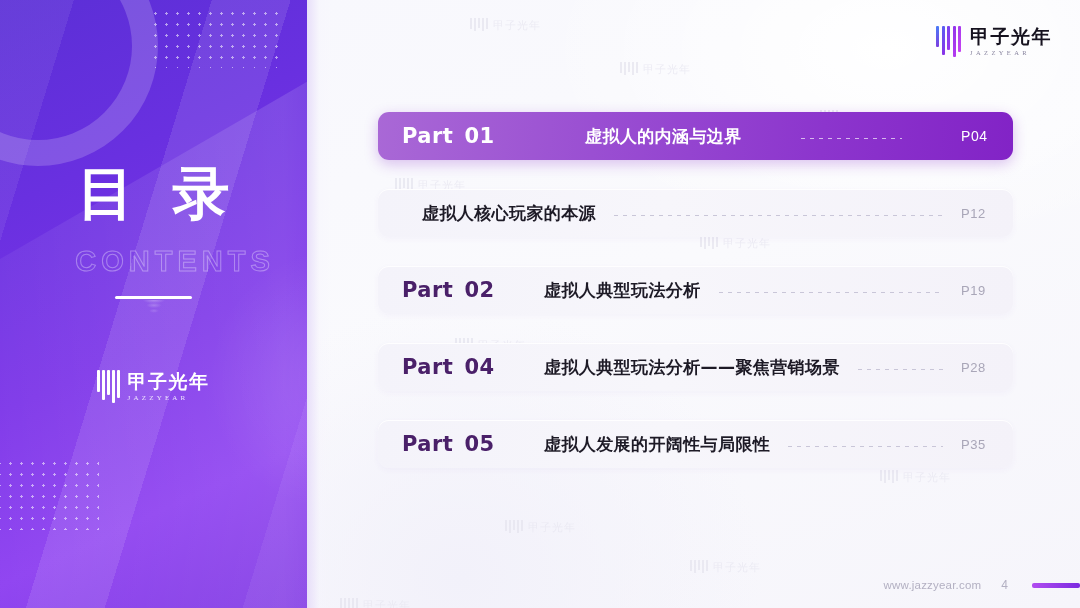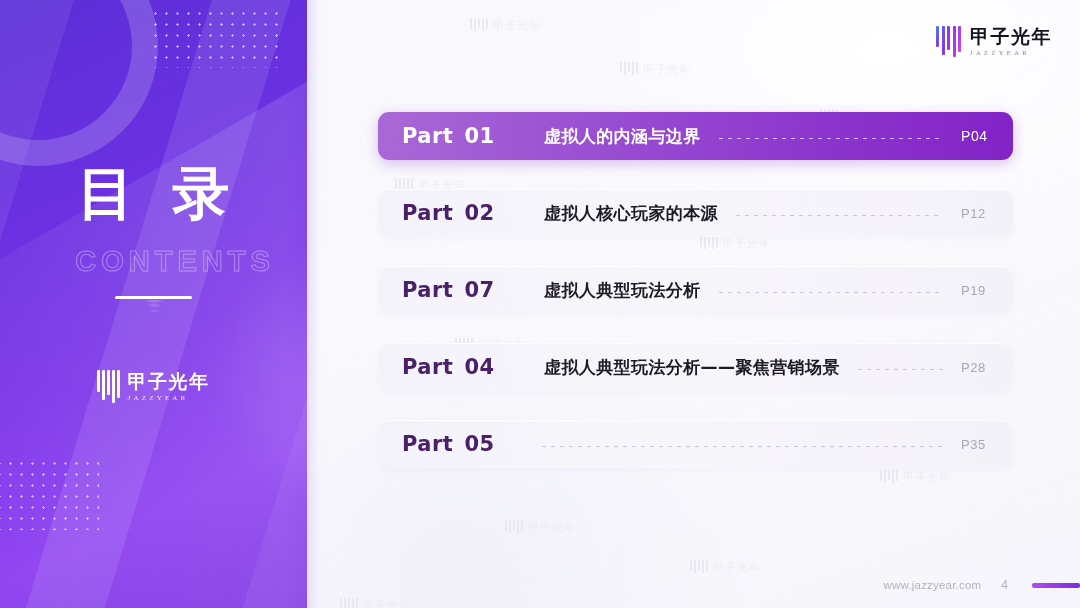--- a/index.html
+++ b/index.html
@@ -195,20 +195,21 @@
     display:flex;
     align-items:center;
     padding:0 20px 0 24px;
     background:linear-gradient(95deg,#f4f3fa 0%,#f7f6fb 45%,#f4f2f9 100%);
     box-shadow:0 1px 0 rgba(255,255,255,.9) inset, 0 2px 6px rgba(110,80,180,.045);
   }
   .toc-row:last-child { margin-bottom:0; }
   .toc-row.active {
     background:linear-gradient(95deg,#a968d6 0%,#9a4fd2 34%,#8c35cd 70%,#8223c6 100%);
     box-shadow:0 4px 14px rgba(130,40,198,.28);
+    gap:41px;
   }
 
   .part {
     font-size:21px;
     font-weight:bold;
     color:#4a2069;
     letter-spacing:.5px;
     white-space:nowrap;
     flex:0 0 auto;
     width:122px;
@@ -334,39 +335,39 @@
   </div>
 
   <div class="toc" id="toc-list">
       <div class="toc-row active">
         <span class="part"><span>Part</span><span class="num">01</span></span>
         <span class="toc-title">虚拟人的内涵与边界</span>
         <span class="leader"></span>
         <span class="pagenum">P04</span>
       </div>
       <div class="toc-row">
+        <span class="toc-title">虚拟人核心玩家的本源</span>
+        <span class="leader"></span>
+        <span class="pagenum">P12</span>
+      </div>
+      <div class="toc-row">
         <span class="part"><span>Part</span><span class="num">02</span></span>
-        <span class="toc-title">虚拟人核心玩家的本源</span>
-        <span class="leader"></span>
-        <span class="pagenum">P12</span>
-      </div>
-      <div class="toc-row">
-        <span class="part"><span>Part</span><span class="num">07</span></span>
         <span class="toc-title">虚拟人典型玩法分析</span>
         <span class="leader"></span>
         <span class="pagenum">P19</span>
       </div>
       <div class="toc-row">
         <span class="part"><span>Part</span><span class="num">04</span></span>
         <span class="toc-title">虚拟人典型玩法分析——聚焦营销场景</span>
         <span class="leader"></span>
         <span class="pagenum">P28</span>
       </div>
       <div class="toc-row">
         <span class="part"><span>Part</span><span class="num">05</span></span>
+        <span class="toc-title">虚拟人发展的开阔性与局限性</span>
         <span class="leader"></span>
         <span class="pagenum">P35</span>
       </div>
     </div>
 
   <div class="footer">
     <span class="footer-url">www.jazzyear.com</span>
     <span class="footer-page">4</span>
     <span class="footer-bar"></span>
   </div>

